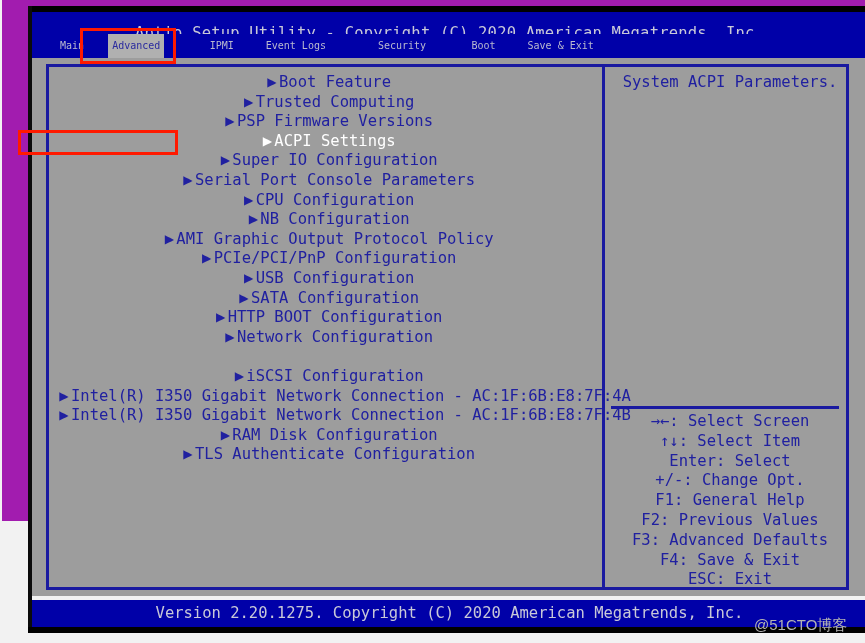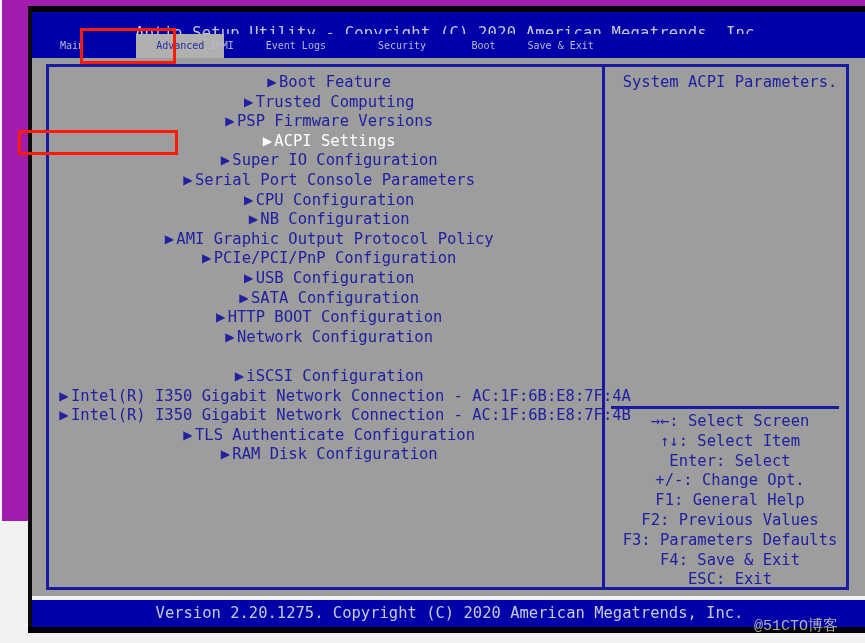--- a/index.html
+++ b/index.html
@@ -75,22 +75,21 @@
     height: 24px;
     line-height: 24px;
     font-size: 10px;
     color: #b9b9cf;
     white-space: pre;
     padding: 0 0px;
   }
   .tab.selected {
     background: #b0b0b0;
     color: #2a2a9e;
-    padding: 0 20px;
-    margin-left: 28px;
+    padding: 0 4px;
   }
 
   
   #body-area {
     position: absolute;
     left: 30px; top: 58px;
     width: 835px; height: 538px;
     background: #9d9d9d;
     text-align: center;
   }
@@ -190,21 +189,21 @@
     text-align: center;
     color: #c8c8d8;
     font-size: 15.5px;
     white-space: pre;
   }
 
   
   #watermark {
     position: absolute;
     left: 752px; top: 616px;
-    font-family: Liberation Mono, monospace;
+    font-family: Liberation Sans, sans-serif;
     font-size: 15px;
     color: #b3b3b3;
     white-space: pre;
     z-index: 40;
   }
 
   
   .annot {
     position: absolute;
     border: 3px solid #ff1a00;
@@ -261,35 +260,35 @@
           <div class="menu-row"><span class="arrow">▶</span><span>AMI Graphic Output Protocol Policy</span></div>
           <div class="menu-row"><span class="arrow">▶</span><span>PCIe/PCI/PnP Configuration</span></div>
           <div class="menu-row"><span class="arrow">▶</span><span>USB Configuration</span></div>
           <div class="menu-row"><span class="arrow">▶</span><span>SATA Configuration</span></div>
           <div class="menu-row"><span class="arrow">▶</span><span>HTTP BOOT Configuration</span></div>
           <div class="menu-row"><span class="arrow">▶</span><span>Network Configuration</span></div>
           <div class="menu-row spacer">&nbsp;</div>
           <div class="menu-row"><span class="arrow">▶</span><span>iSCSI Configuration</span></div>
           <div class="menu-row"><span class="arrow">▶</span><span>Intel(R) I350 Gigabit Network Connection - AC:1F:6B:E8:7F:4A</span></div>
           <div class="menu-row"><span class="arrow">▶</span><span>Intel(R) I350 Gigabit Network Connection - AC:1F:6B:E8:7F:4B</span></div>
+          <div class="menu-row"><span class="arrow">▶</span><span>RAM Disk Configuration</span></div>
           <div class="menu-row"><span class="arrow">▶</span><span>TLS Authenticate Configuration</span></div>
-          <div class="menu-row"><span class="arrow">▶</span><span>RAM Disk Configuration</span></div>
         </div>
 
       <div id="help-pane">
         <div id="help-text">System ACPI Parameters.</div>
         <div id="help-sep"></div>
         <div id="key-legend">
             <div class="key-row">→←: Select Screen</div>
             <div class="key-row">↑↓: Select Item</div>
             <div class="key-row">Enter: Select</div>
             <div class="key-row">+/-: Change Opt.</div>
             <div class="key-row">F1: General Help</div>
             <div class="key-row">F2: Previous Values</div>
-            <div class="key-row">F3: Parameters Defaults</div>
+            <div class="key-row">F3: Advanced Defaults</div>
             <div class="key-row">F4: Save &amp; Exit</div>
             <div class="key-row">ESC: Exit</div>
           </div>
       </div>
 
     </div>
   </div>
 
   <div id="footer">
     <div id="footer-text">Version 2.20.1275. Copyright (C) 2020 American Megatrends, Inc.</div>

